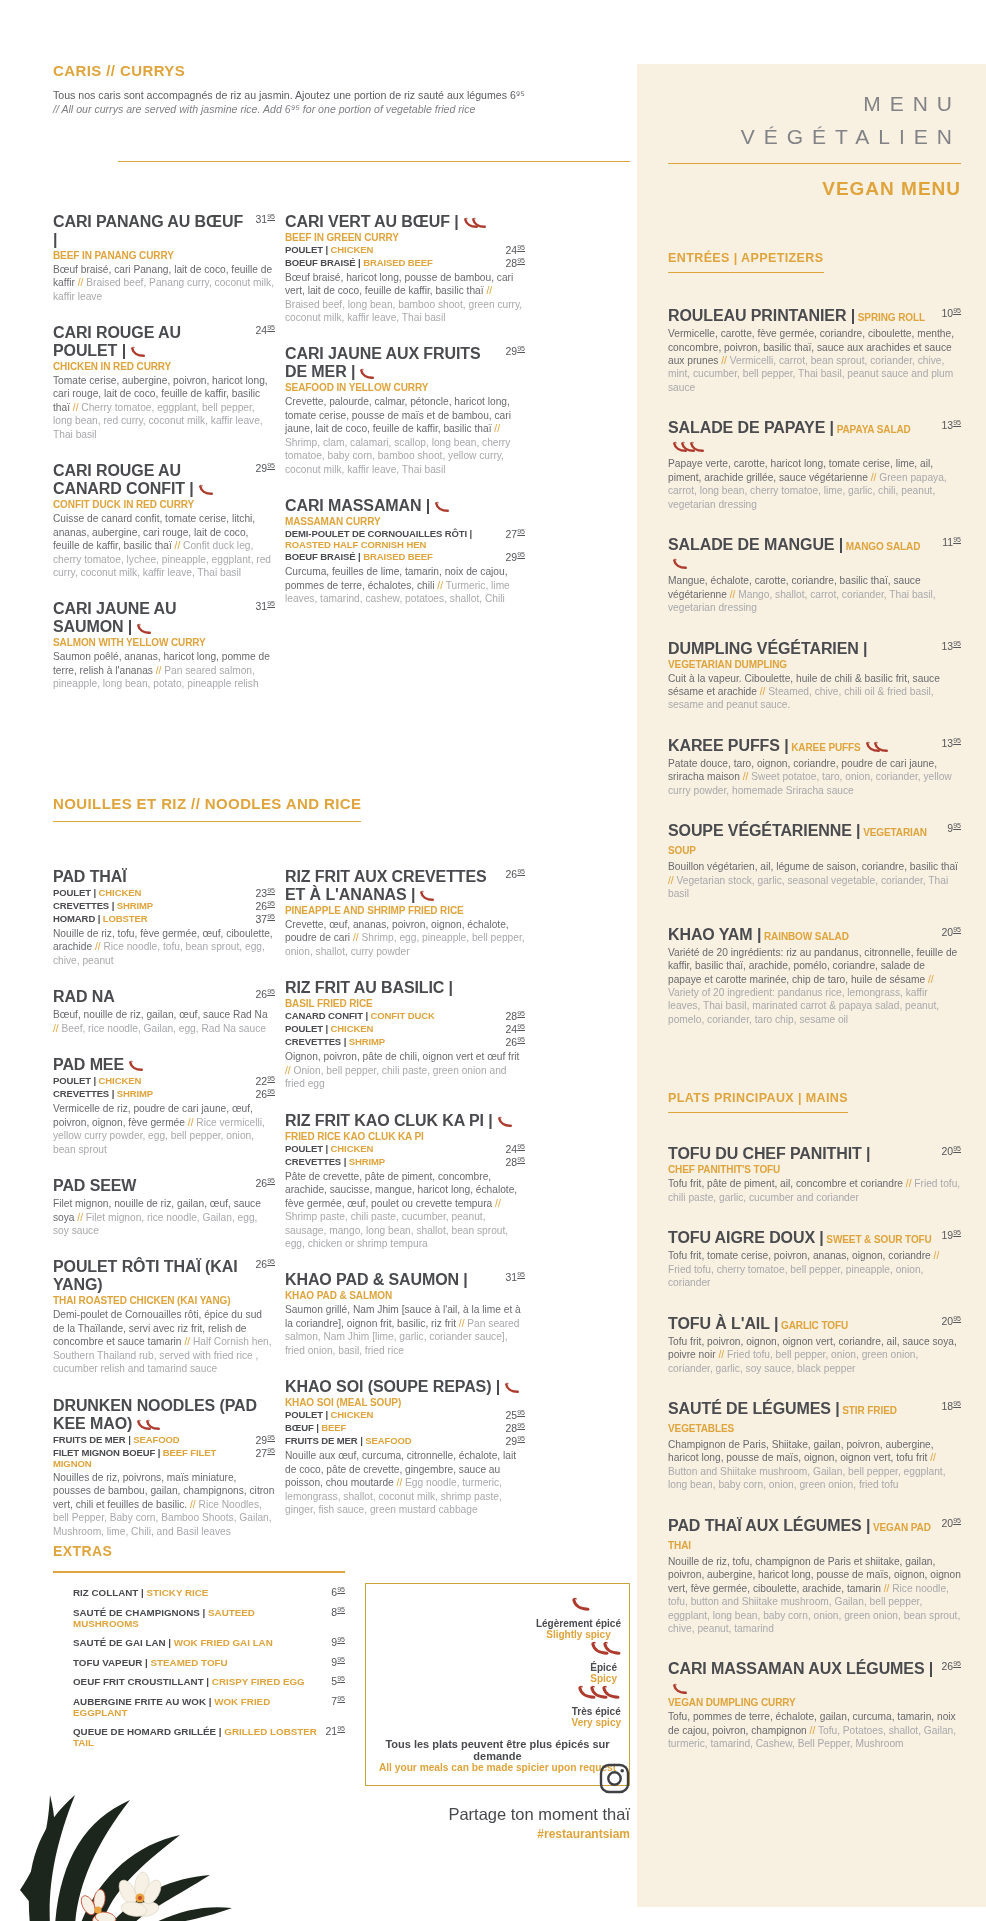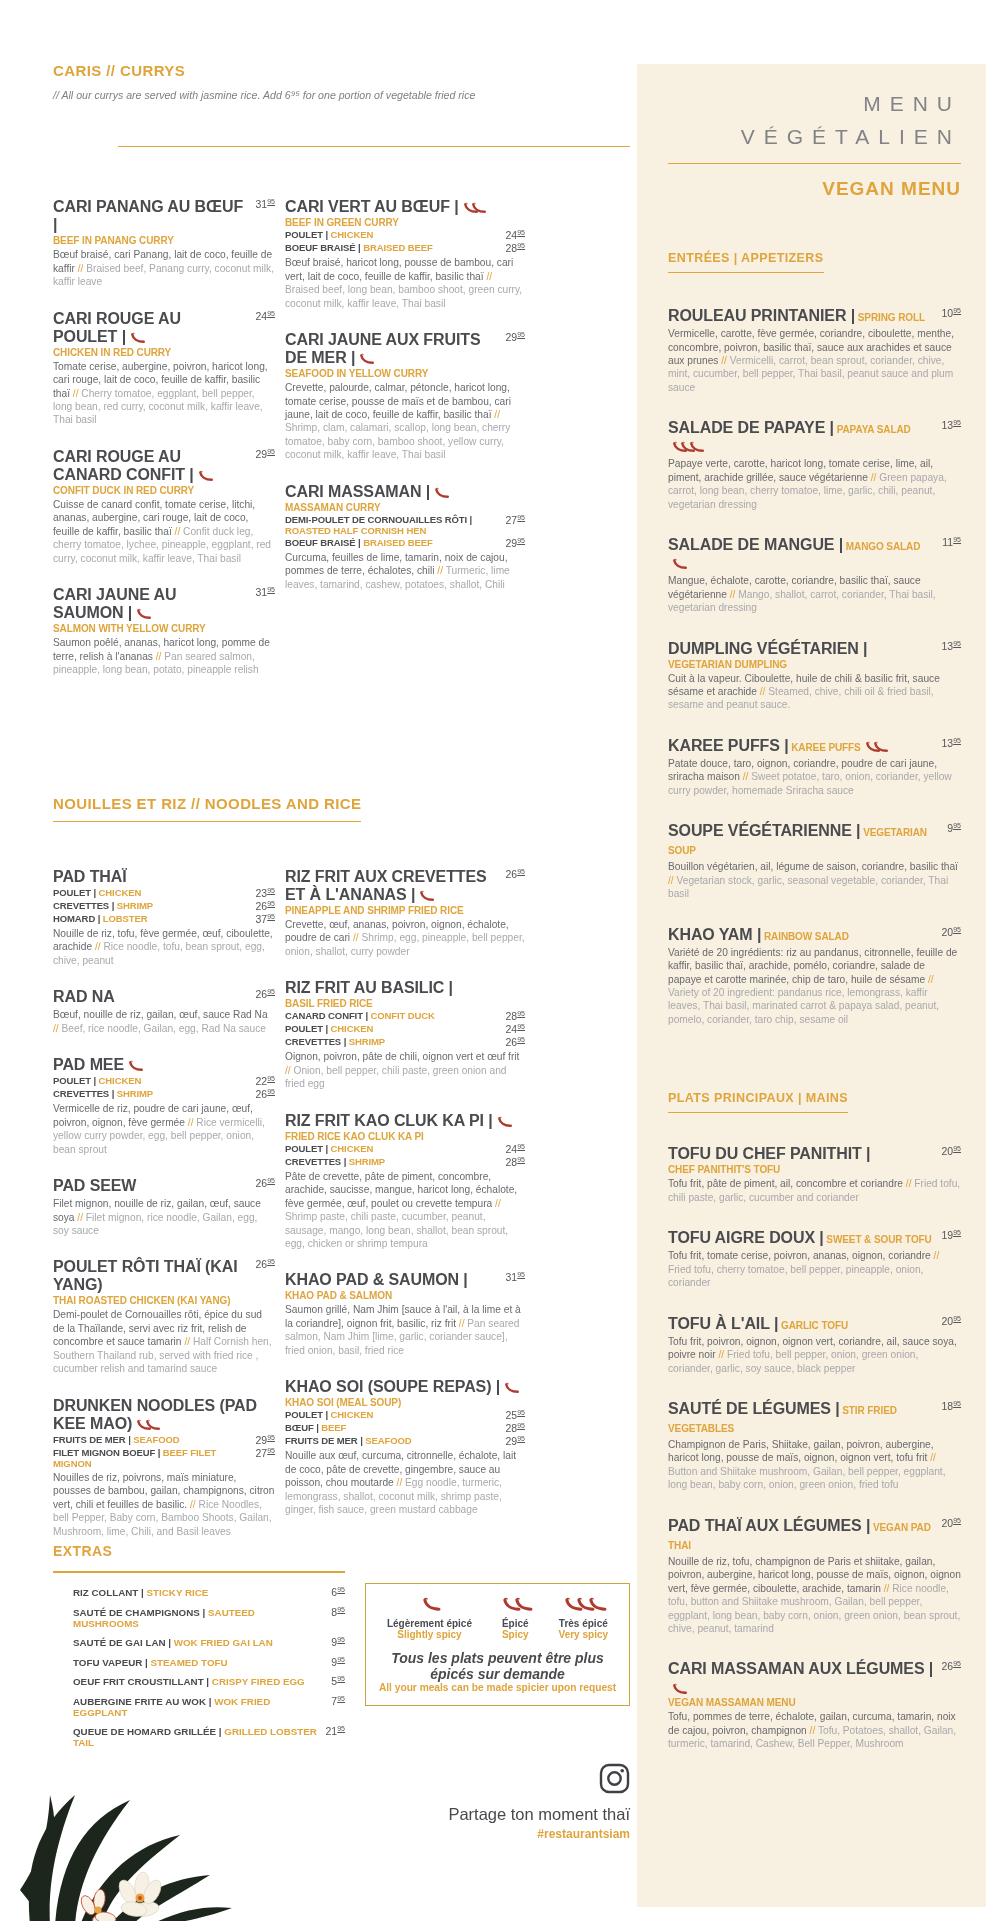--- a/index.html
+++ b/index.html
@@ -42,26 +42,26 @@
   #extras-section{position:absolute;left:53px;top:1543px;width:292px;}
   #extras-title{color:#dfa43c;font-size:14px;font-weight:700;letter-spacing:.4px;}
   #extras-rule{margin-top:12px;height:2px;width:100%;}
   #extras-rows{margin-top:13px;}
   .extra-row{display:flex;align-items:baseline;margin-bottom:7.5px;padding-left:20px;}
   .x-lab{flex:1;font-size:9.8px;font-weight:700;color:#4a4b4f;}
   .x-en{color:#dfa43c;}
   
   #spice-box{position:absolute;left:365px;top:1583px;width:265px;border:1.5px solid #caa53c;
              padding:12px 8px 12px 8px;box-sizing:border-box;text-align:center;}
-  #spice-levels{display:flex;justify-content:space-around;align-items:flex-end;}
+  #spice-levels{display:flex;justify-content:space-around;align-items:flex-end;flex-direction:column;}
   .spice-level{text-align:center;}
   .spice-fr{font-size:10px;font-weight:700;color:#4a4b4f;margin-top:4px;}
   .spice-en{font-size:10px;font-weight:700;color:#dfa43c;}
   #spice-note{margin-top:10px;}
-  #spice-note .fr{font-size:14px;font-weight:700;color:#4a4b4f;font-style:italic;}
+  #spice-note .fr{font-size:11px;font-weight:700;color:#4a4b4f;}
   #spice-note .en{font-size:10.2px;font-weight:700;color:#dfa43c;}
   
   #social{position:absolute;left:330px;top:1763px;width:300px;text-align:right;}
   #social-line1{font-size:16.5px;color:#48494d;margin-top:7px;}
   #social-tag{font-size:12px;font-weight:700;color:#dfa43c;margin-top:3px;}
   
   #vegan-panel{position:absolute;left:637px;top:64px;width:394px;height:1843px;
                background:#f8f0e1;box-sizing:border-box;padding:24px 70px 0 31px;}
   #vp-title{ text-align:right;color:#828386;font-size:21px;letter-spacing:9px;line-height:1.55;font-weight:400;}
   #vp-rule{margin-top:10px;}
@@ -77,20 +77,21 @@
   #flower{position:absolute;left:20px;bottom:-8px;}
 </style>
 </head>
 <body>
 
 <div class="page">
 
   <div id="currys-section">
     <div class="sec-title">CARIS // CURRYS</div>
     <div id="currys-intro">
+      <div class="fr">Tous nos caris sont accompagnés de riz au jasmin. Ajoutez une portion de riz sauté aux légumes 6⁹⁵</div>
       <div class="en">// All our currys are served with jasmine rice. Add 6⁹⁵ for one portion of vegetable fried rice</div>
     </div>
     <div id="currys-rule" class="rule"></div>
     <div class="two-col">
       <div class="col-a" id="curry-col1">
           <div class="item">
             <div class="item-head">
               <span class="names"><span class="name-fr">CARI PANANG AU BŒUF |</span></span>
               <span class="price">31<span class="cents">95</span></span>
             </div>
@@ -595,20 +596,20 @@
             <div class="desc"><span class="desc-fr">Nouille de riz, tofu, champignon de Paris et shiitake, gailan, poivron, aubergine, haricot long, pousse de maïs, oignon, oignon vert, fève germée, ciboulette, arachide, tamarin </span><span class="desc-sep">// </span><span class="desc-en">Rice noodle, tofu, button and Shiitake mushroom, Gailan, bell pepper, eggplant, long bean, baby corn, onion, green onion, bean sprout, chive, peanut, tamarind</span></div>
           </div>
           <div class="item">
             <div class="item-head">
               <span class="names"><span class="name-fr">CARI MASSAMAN AUX LÉGUMES |</span><span class="chilis"><svg class="chili" width="15.299999999999999" height="11.9" viewBox="0 0 20 15">
                     <path d="M3 3 C4 8.5, 9.5 12.5, 18 12.6" fill="none" stroke="#ae3c2e" stroke-width="3.2" stroke-linecap="round"></path>
                     <path d="M3.2 3 C2.2 1.4, 4.2 0.7, 5.6 1.8" fill="none" stroke="#ae3c2e" stroke-width="1.3" stroke-linecap="round"></path>
                   </svg></span></span>
               <span class="price">26<span class="cents">95</span></span>
             </div>
-            <div class="name-en-below">VEGAN MASSAMAN MENU</div>
+            <div class="name-en-below">VEGAN DUMPLING CURRY</div>
             <div class="desc"><span class="desc-fr">Tofu, pommes de terre, échalote, gailan, curcuma, tamarin, noix de cajou, poivron, champignon </span><span class="desc-sep">// </span><span class="desc-en">Tofu, Potatoes, shallot, Gailan, turmeric, tamarind, Cashew, Bell Pepper, Mushroom</span></div>
           </div>
         </div>
     </div>
   </div>
 
 </div>
 
 </body></html>

